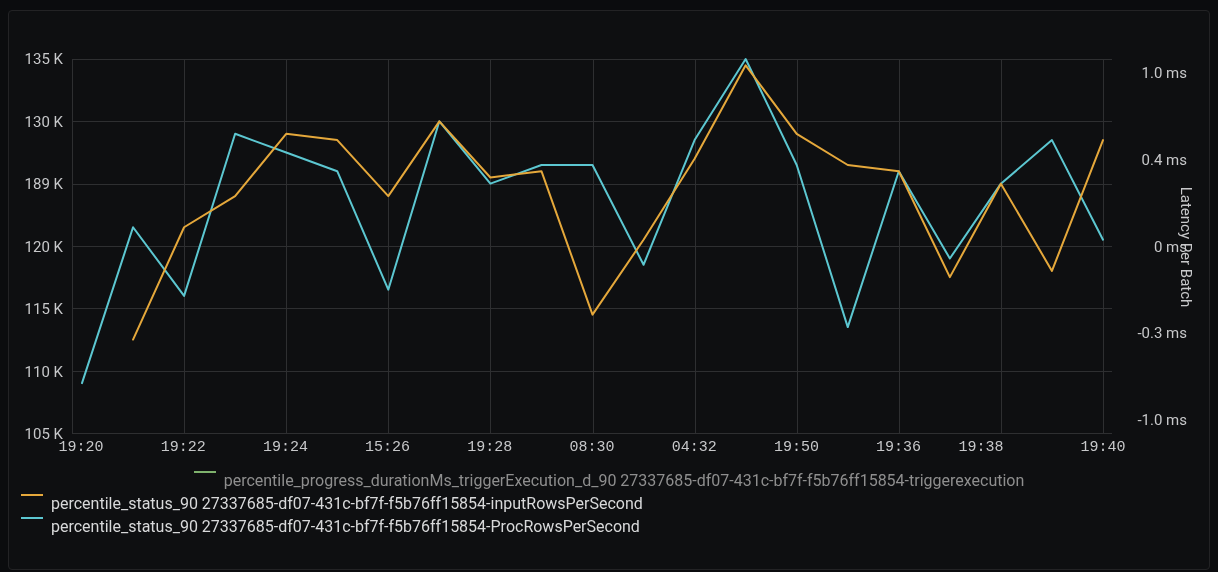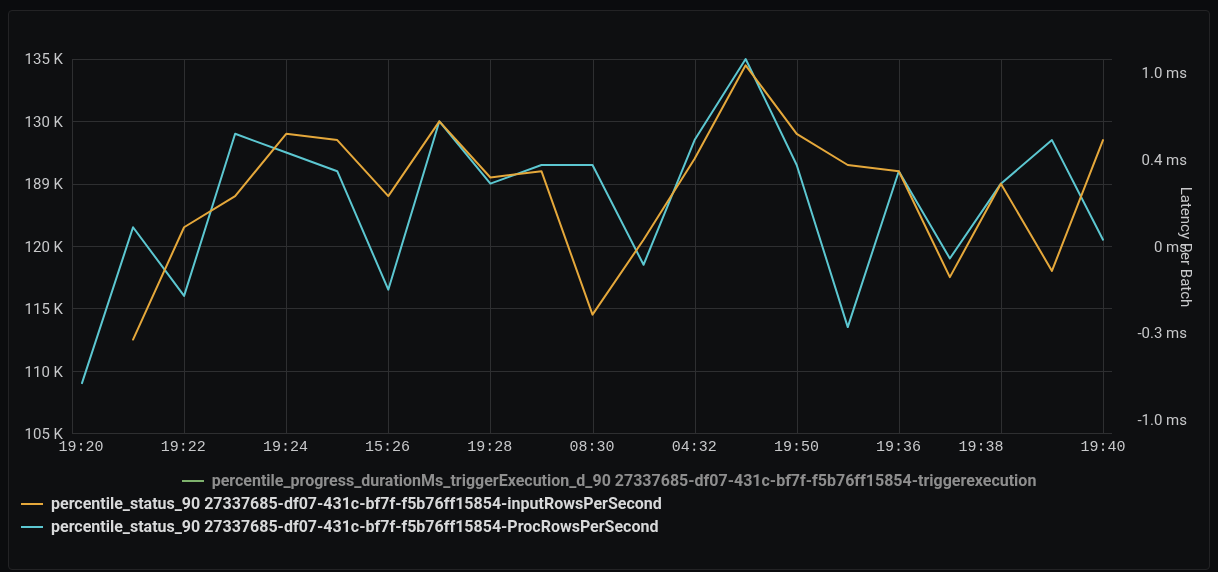--- a/index.html
+++ b/index.html
@@ -109,24 +109,23 @@
   .legend {
     position: absolute;
     left: 0;
     top: 458px;
     width: 100%;
     font-size: 16px;
     color: #d8d9da;
   }
   .legend-row {
     display: flex;
-    align-items: center;
+    align-items: flex-start;
     padding: 2px 12px;
     cursor: pointer;
-    font-weight: bold;
   }
   .legend-row.dim { color: #8e8e8e; }
   .legend-swatch {
     width: 22px;
     height: 0;
     border-top-width: 2px;
     border-top-style: solid;
     margin-right: 8px;
     flex: 0 0 22px;
   }

